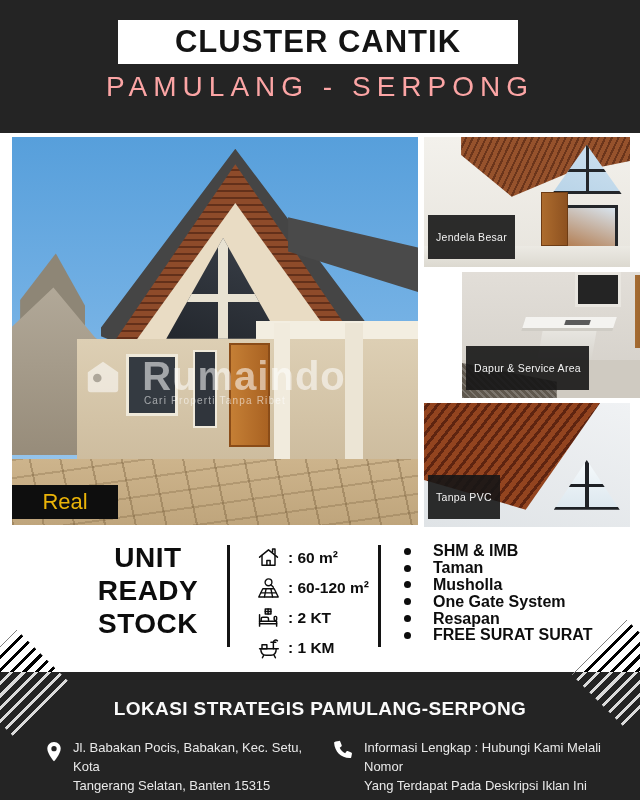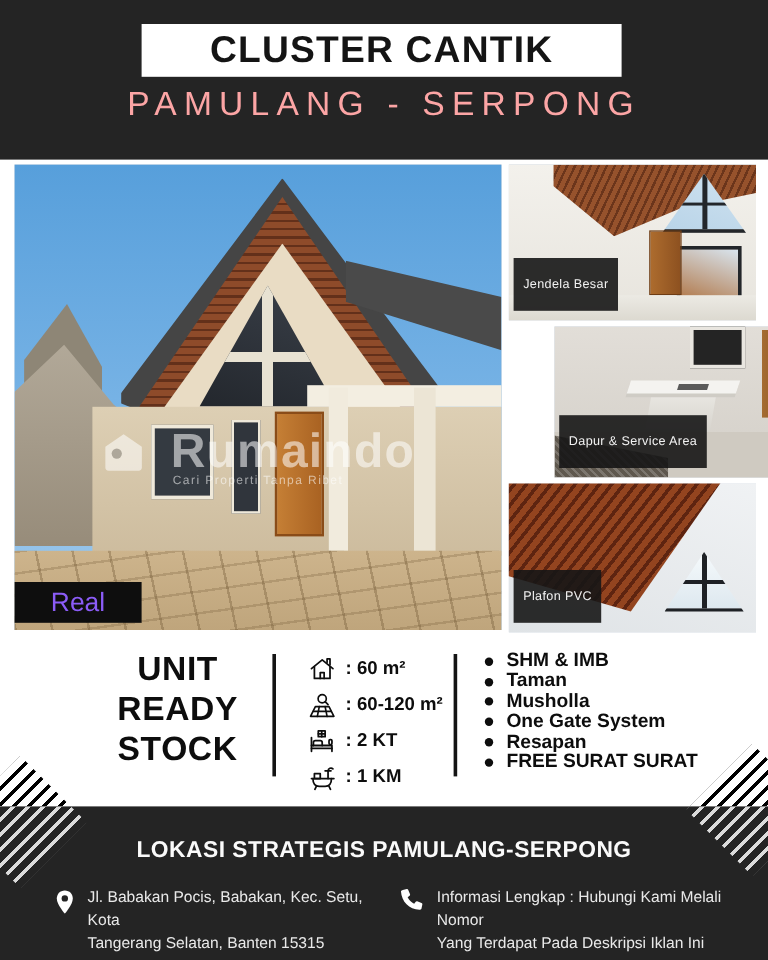--- a/index.html
+++ b/index.html
@@ -25,21 +25,21 @@
   .photo-main { left:12px; top:137px; width:406px; height:388px; }
   .photo-s1 { left:424px; top:137px; width:206px; height:130px; }
   .photo-s2 { left:424px; top:272px; width:206px; height:126px;margin-left:38px; }
   .photo-s3 { left:424px; top:403px; width:206px; height:124px; }
   .photo-label {
     position:absolute; left:4px; bottom:8px; background:rgba(22,22,22,.9);
     color:#f2f2f2; font-size:10.5px; padding:16px 8px; letter-spacing:.3px; white-space:nowrap;
   }
   .real-badge {
     position:absolute; left:0; bottom:6px; width:106px; height:34px;
-    background:#0e0e0e; color:#8b5cf6; font-size:22px; display:flex;
+    background:#0e0e0e; color:#eab308; font-size:22px; display:flex;
     align-items:center; justify-content:center;
   }
   
   .sky { position:absolute; inset:0; background:linear-gradient(180deg,#579fdb 0%,#79b4e6 55%,#a5cdee 100%); }
   .neighbor {
     position:absolute; left:0; top:36%; width:34%; height:46%;
     background:linear-gradient(180deg,#b3aa9a,#978c7a);
     clip-path:polygon(0 28%, 30% 6%, 60% 34%, 100% 58%, 100% 100%, 0 100%);
   }
   .neighbor2 {
@@ -170,21 +170,21 @@
     position:absolute; left:87px; top:541px; width:122px; text-align:center;
     font-size:28px; line-height:33px; font-weight:800; color:#0d0d0d; letter-spacing:.5px;
   }
   .vdiv { position:absolute; top:545px; width:3px; height:102px; background:#141414; }
   .vdiv1 { left:227px; } .vdiv2 { left:378px; }
   .spec-list { position:absolute; left:255px; top:543px; }
   .spec-row { display:flex; align-items:center; height:30px; gap:6px; }
   .spec-row svg { flex:0 0 auto; }
   .spec-value { font-size:15.5px; font-weight:800; color:#0d0d0d; white-space:nowrap; }
   .features { position:absolute; left:404px; top:543px; list-style:none; }
-  .features li { display:flex; align-items:center; gap:11px; height:16.8px; }
+  .features li { display:flex; align-items:center; gap:22px; height:16.8px; }
   .dot { width:7px; height:7px; border-radius:50%; background:#0d0d0d; flex:0 0 auto; }
   .feature-text { font-size:16px; font-weight:800; color:#0d0d0d; white-space:nowrap; }
   
   .footer { position:absolute; left:0; top:672px; width:640px; height:128px; background:#242424; }
   .footer-headline {
     position:absolute; left:0; top:26px; width:100%; text-align:center;
     color:#fafafa; font-size:19px; font-weight:700; letter-spacing:.4px; white-space:nowrap;
   }
   .contacts { position:absolute; left:0; top:66px; width:100%; display:flex; }
   .contact { display:flex; gap:11px; align-items:flex-start; }
@@ -263,21 +263,21 @@
     <div class="s2-sink"></div>
     <div class="s2-floor"></div>
     <div class="s2-darkfloor"></div>
     <div class="photo-label">Dapur &amp; Service Area</div>
   </div>
 
   <div class="photo photo-s3">
     <div class="s3-wall"></div>
     <div class="s3-wood"></div>
     <div class="s3-tri-window"></div>
-    <div class="photo-label">Plafon PVC</div>
+    <div class="photo-label">Tanpa PVC</div>
   </div>
 
   <div class="spec-headline">
     <div>UNIT</div>
     <div>READY</div>
     <div>STOCK</div>
   </div>
   <div class="vdiv vdiv1"></div>
 
   <div class="spec-list">

